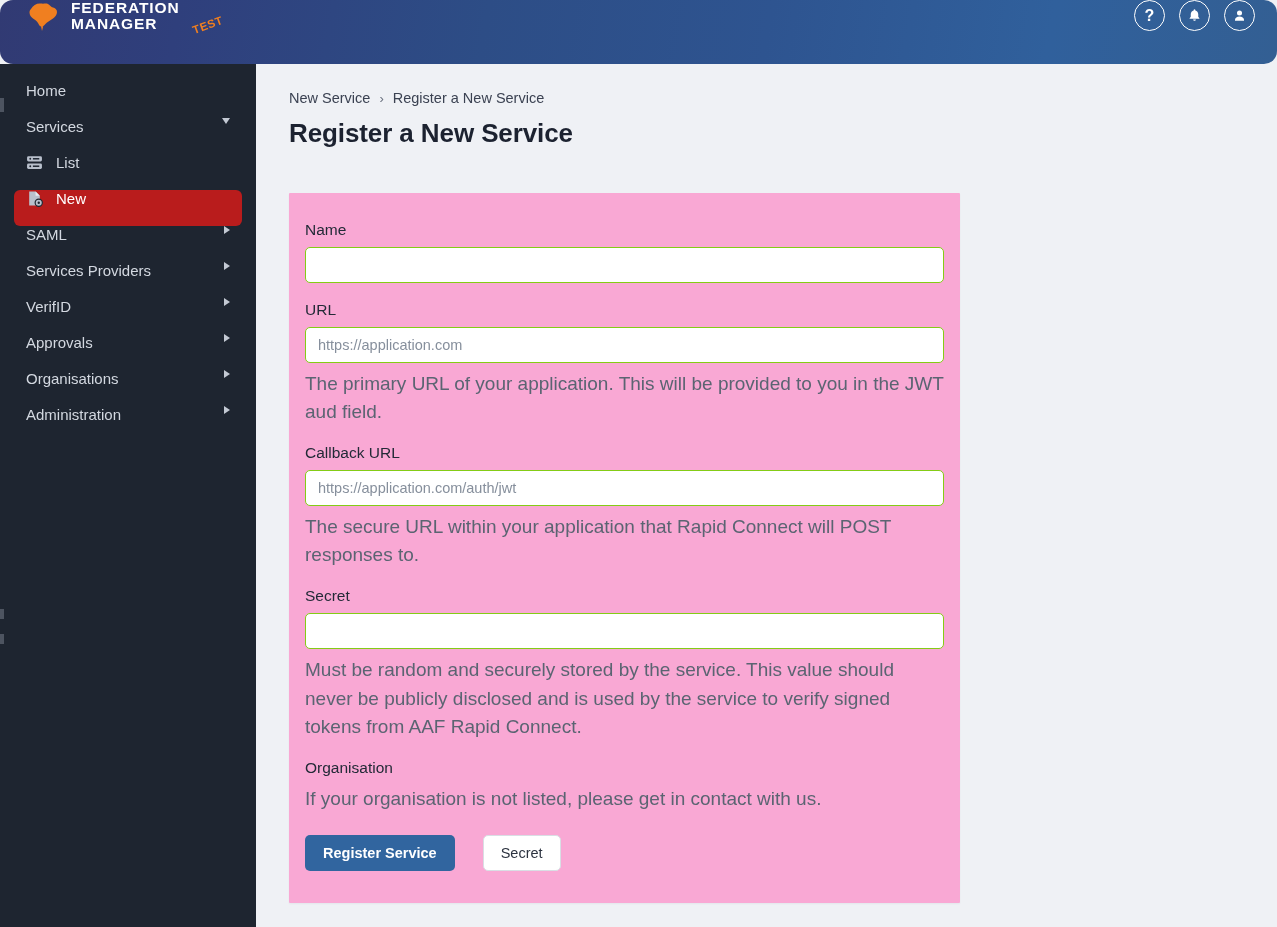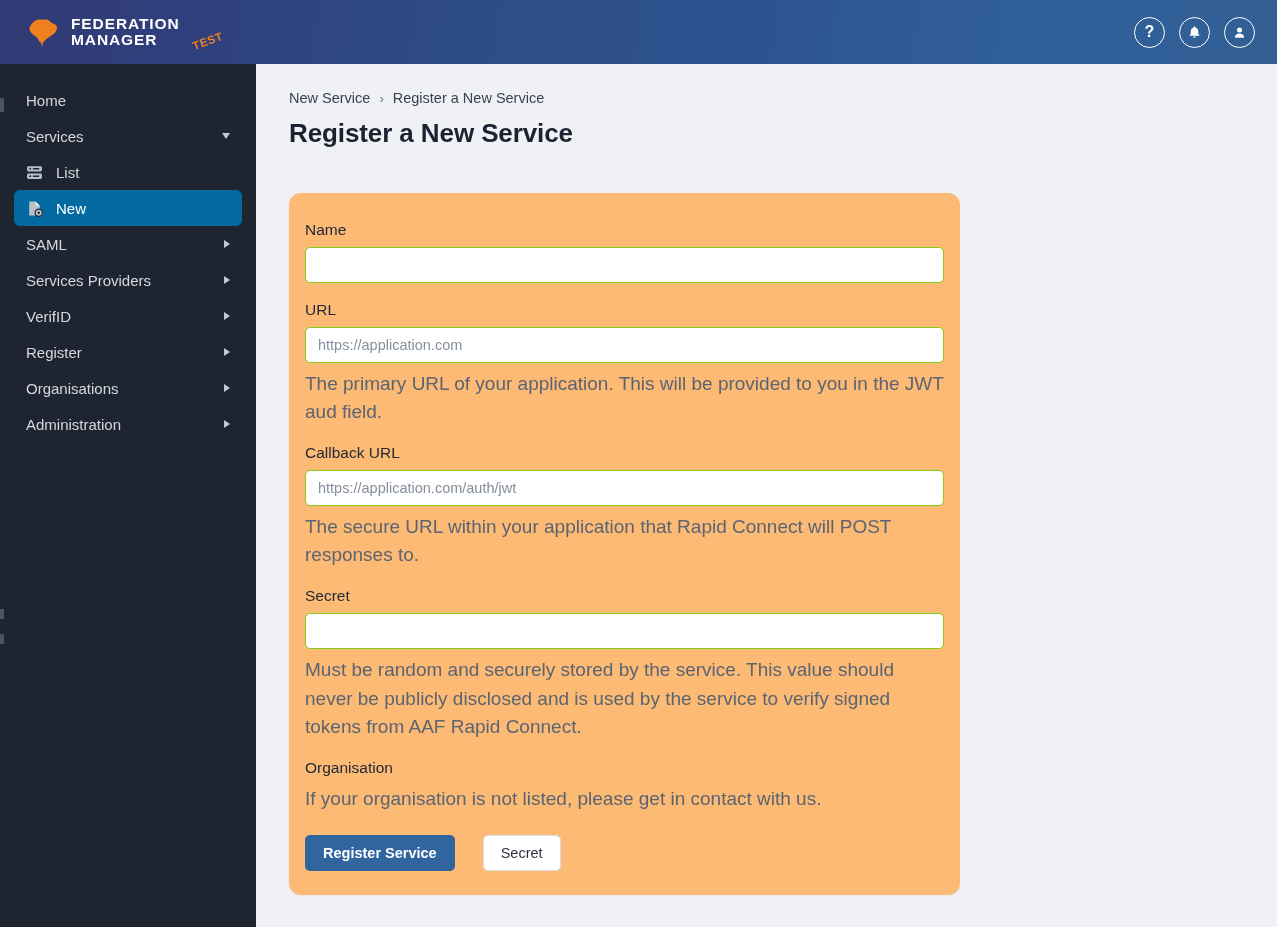--- a/index.html
+++ b/index.html
@@ -8,22 +8,23 @@
     font-family: "Liberation Sans", sans-serif;
     background: #eff1f5;
     overflow: hidden;
   }
 
   
   .topbar {
     position: absolute; top: 0; left: 0;
     width: 1277px; height: 64px;
     background: linear-gradient(100deg, #313a73 0%, #2f3f7c 14%, #2d4d86 38%, #2e5490 60%, #30609c 82%, #335f93 100%);
-    display: flex; align-items: center; justify-content: space-between;
+    display: flex; align-items: flex-start; justify-content: space-between;
     z-index: 5;
+    border-radius: 13px;
   }
   .logo { display: flex; align-items: center; margin-left: 24px; }
   .logo-map { width: 36px; height: 32px; margin-right: 11px; flex: none; }
   .logo-text {
     position: relative;
     color: #ffffff; font-weight: bold; font-size: 15.5px;
     line-height: 16px; letter-spacing: 0.9px;
     padding-right: 42px;
   }
   .logo-test {
@@ -44,30 +45,30 @@
   
   .sidebar {
     position: absolute; top: 64px; left: 0;
     width: 256px; height: 863px;
     background: #1e2530;
     padding-top: 18px;
     z-index: 4;
   }
   .scroll-nub { position: absolute; left: 0; width: 4px; background: #5d6470; opacity: .75; }
   .nav-item {
-    display: flex; align-items: center;
+    display: flex; align-items: flex-start;
     height: 36px; margin: 0 14px;
     padding: 0 12px;
     color: #d3d8e0; font-size: 15px;
     border-radius: 6px;
     cursor: pointer;
   }
   .nav-item .nav-label { flex: 1; }
   .nav-item.sub { margin-left: 14px; }
-  .nav-item.active { background: #0369a1; color: #ffffff; }
+  .nav-item.active { background: #b91c1c; color: #ffffff; }
   .chev-right {
     width: 0; height: 0; flex: none;
     border-left: 6px solid #c3c9d3;
     border-top: 4.5px solid transparent;
     border-bottom: 4.5px solid transparent;
   }
   .chev-down {
     width: 0; height: 0; flex: none;
     border-top: 6px solid #c3c9d3;
     border-left: 4.5px solid transparent;
@@ -87,23 +88,23 @@
   .crumb-sep { color: #6b7280; font-size: 13px; }
   .page-title {
     margin: 12px 0 0 33px;
     font-size: 26px; font-weight: bold; color: #1c2230;
     letter-spacing: -0.1px;
   }
 
   .card {
     position: absolute; left: 33px; top: 129px;
     width: 671px;
-    background: #fdba74;
-    border-radius: 12px;
-    padding: 28px 16px 24px 16px;
+    background: #f9a8d4;
+    border-radius: 1px;
+    padding: 28px 16px 32px 16px;
     box-shadow: 0 1px 2px rgba(20,30,50,.05);
   }
   .field { margin-bottom: 18px; }
   .field.last { margin-bottom: 0; }
   .flabel {
     display: block;
     font-size: 15.5px; color: #232a37;
     margin-bottom: 8px;
   }
   .finput {
@@ -217,21 +218,21 @@
       </div>
       <div class="nav-item">
         <span class="nav-label">Services Providers</span>
         <span class="chev-right"></span>
       </div>
       <div class="nav-item">
         <span class="nav-label">VerifID</span>
         <span class="chev-right"></span>
       </div>
       <div class="nav-item">
-        <span class="nav-label">Register</span>
+        <span class="nav-label">Approvals</span>
         <span class="chev-right"></span>
       </div>
       <div class="nav-item">
         <span class="nav-label">Organisations</span>
         <span class="chev-right"></span>
       </div>
       <div class="nav-item">
         <span class="nav-label">Administration</span>
         <span class="chev-right"></span>
       </div>

